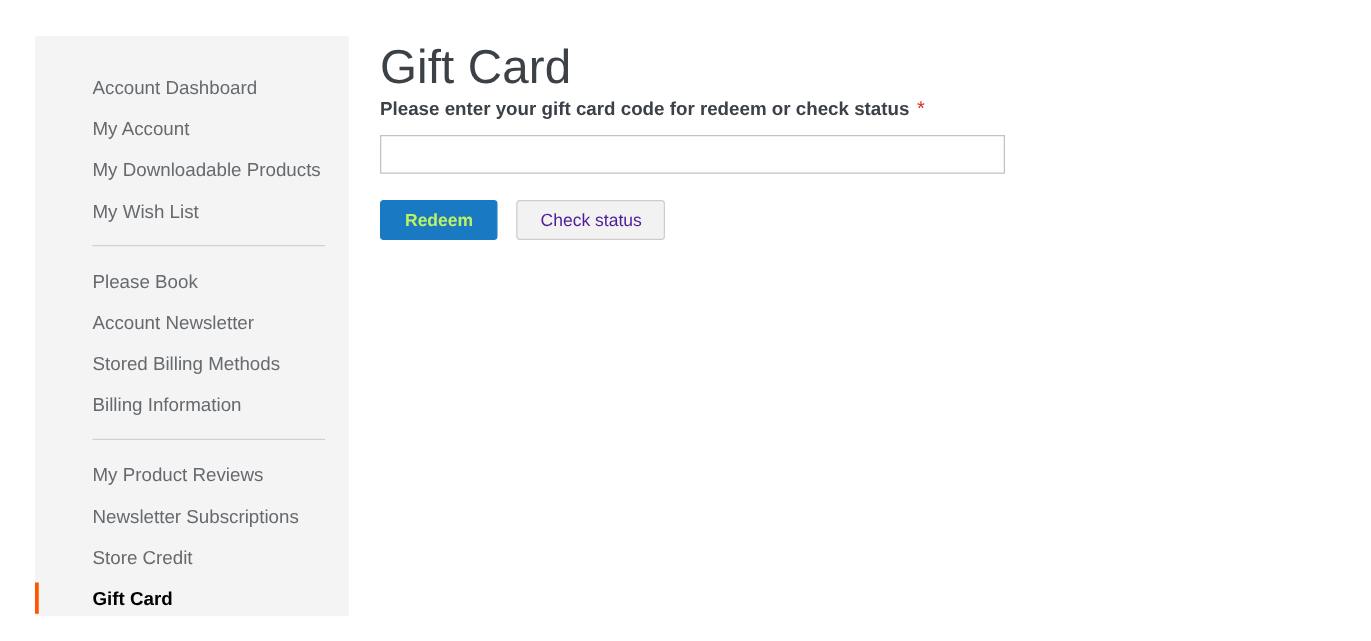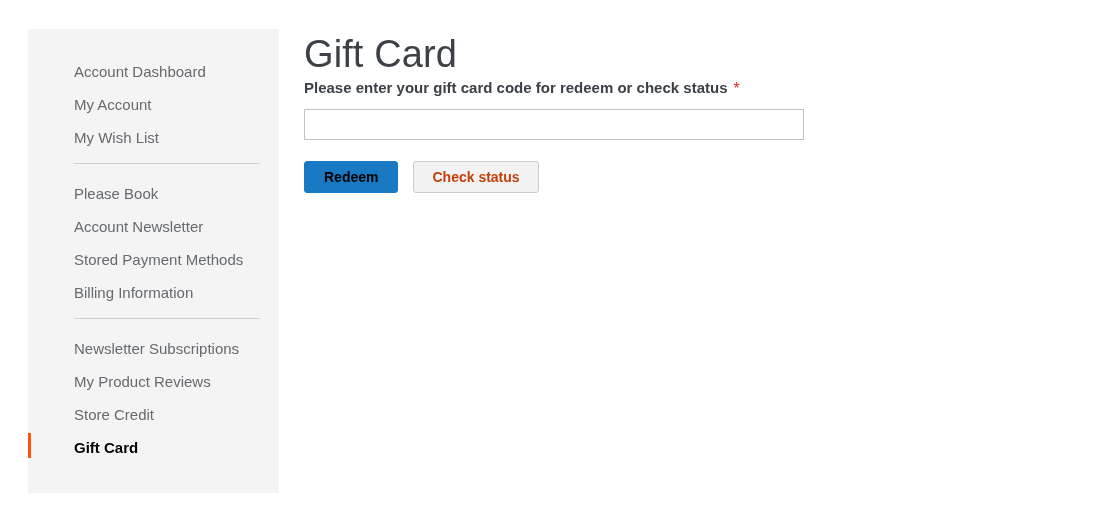--- a/index.html
+++ b/index.html
@@ -146,78 +146,81 @@
     line-height: 16px;
     border-radius: 3px;
     cursor: pointer;
     box-sizing: border-box;
     height: 32px;
   }
 
   .btn-primary {
     background: #1979c3;
     border: 1px solid #1979c3;
-    color: #000000;
+    color: #bef264;
     font-weight: bold;
     padding: 0 19px;
     margin-right: 15px;
   }
 
   .btn-secondary {
     background: #f2f2f2;
     border: 1px solid #cdcdcd;
-    color: #c2410c;
-    font-weight: bold;
+    color: #4c1d95;
+    font-weight: normal;
     padding: 0 18px;
   }
 </style>
 </head>
 <body>
 
 <div class="page">
 
   <nav class="sidebar">
 
     <ul class="nav-group first">
       <li class="nav-item">
         <span class="nav-label">Account Dashboard</span>
       </li>
       <li class="nav-item">
         <span class="nav-label">My Account</span>
       </li>
       <li class="nav-item">
+        <span class="nav-label">My Downloadable Products</span>
+      </li>
+      <li class="nav-item">
         <span class="nav-label">My Wish List</span>
       </li>
     </ul>
 
     <hr class="nav-divider">
 
     <ul class="nav-group">
       <li class="nav-item">
         <span class="nav-label">Please Book</span>
       </li>
       <li class="nav-item">
         <span class="nav-label">Account Newsletter</span>
       </li>
       <li class="nav-item">
-        <span class="nav-label">Stored Payment Methods</span>
+        <span class="nav-label">Stored Billing Methods</span>
       </li>
       <li class="nav-item">
         <span class="nav-label">Billing Information</span>
       </li>
     </ul>
 
     <hr class="nav-divider">
 
     <ul class="nav-group">
       <li class="nav-item">
+        <span class="nav-label">My Product Reviews</span>
+      </li>
+      <li class="nav-item">
         <span class="nav-label">Newsletter Subscriptions</span>
-      </li>
-      <li class="nav-item">
-        <span class="nav-label">My Product Reviews</span>
       </li>
       <li class="nav-item">
         <span class="nav-label">Store Credit</span>
       </li>
       <li class="nav-item current">
         <span class="nav-label">Gift Card</span>
       </li>
     </ul>
 
   </nav>

